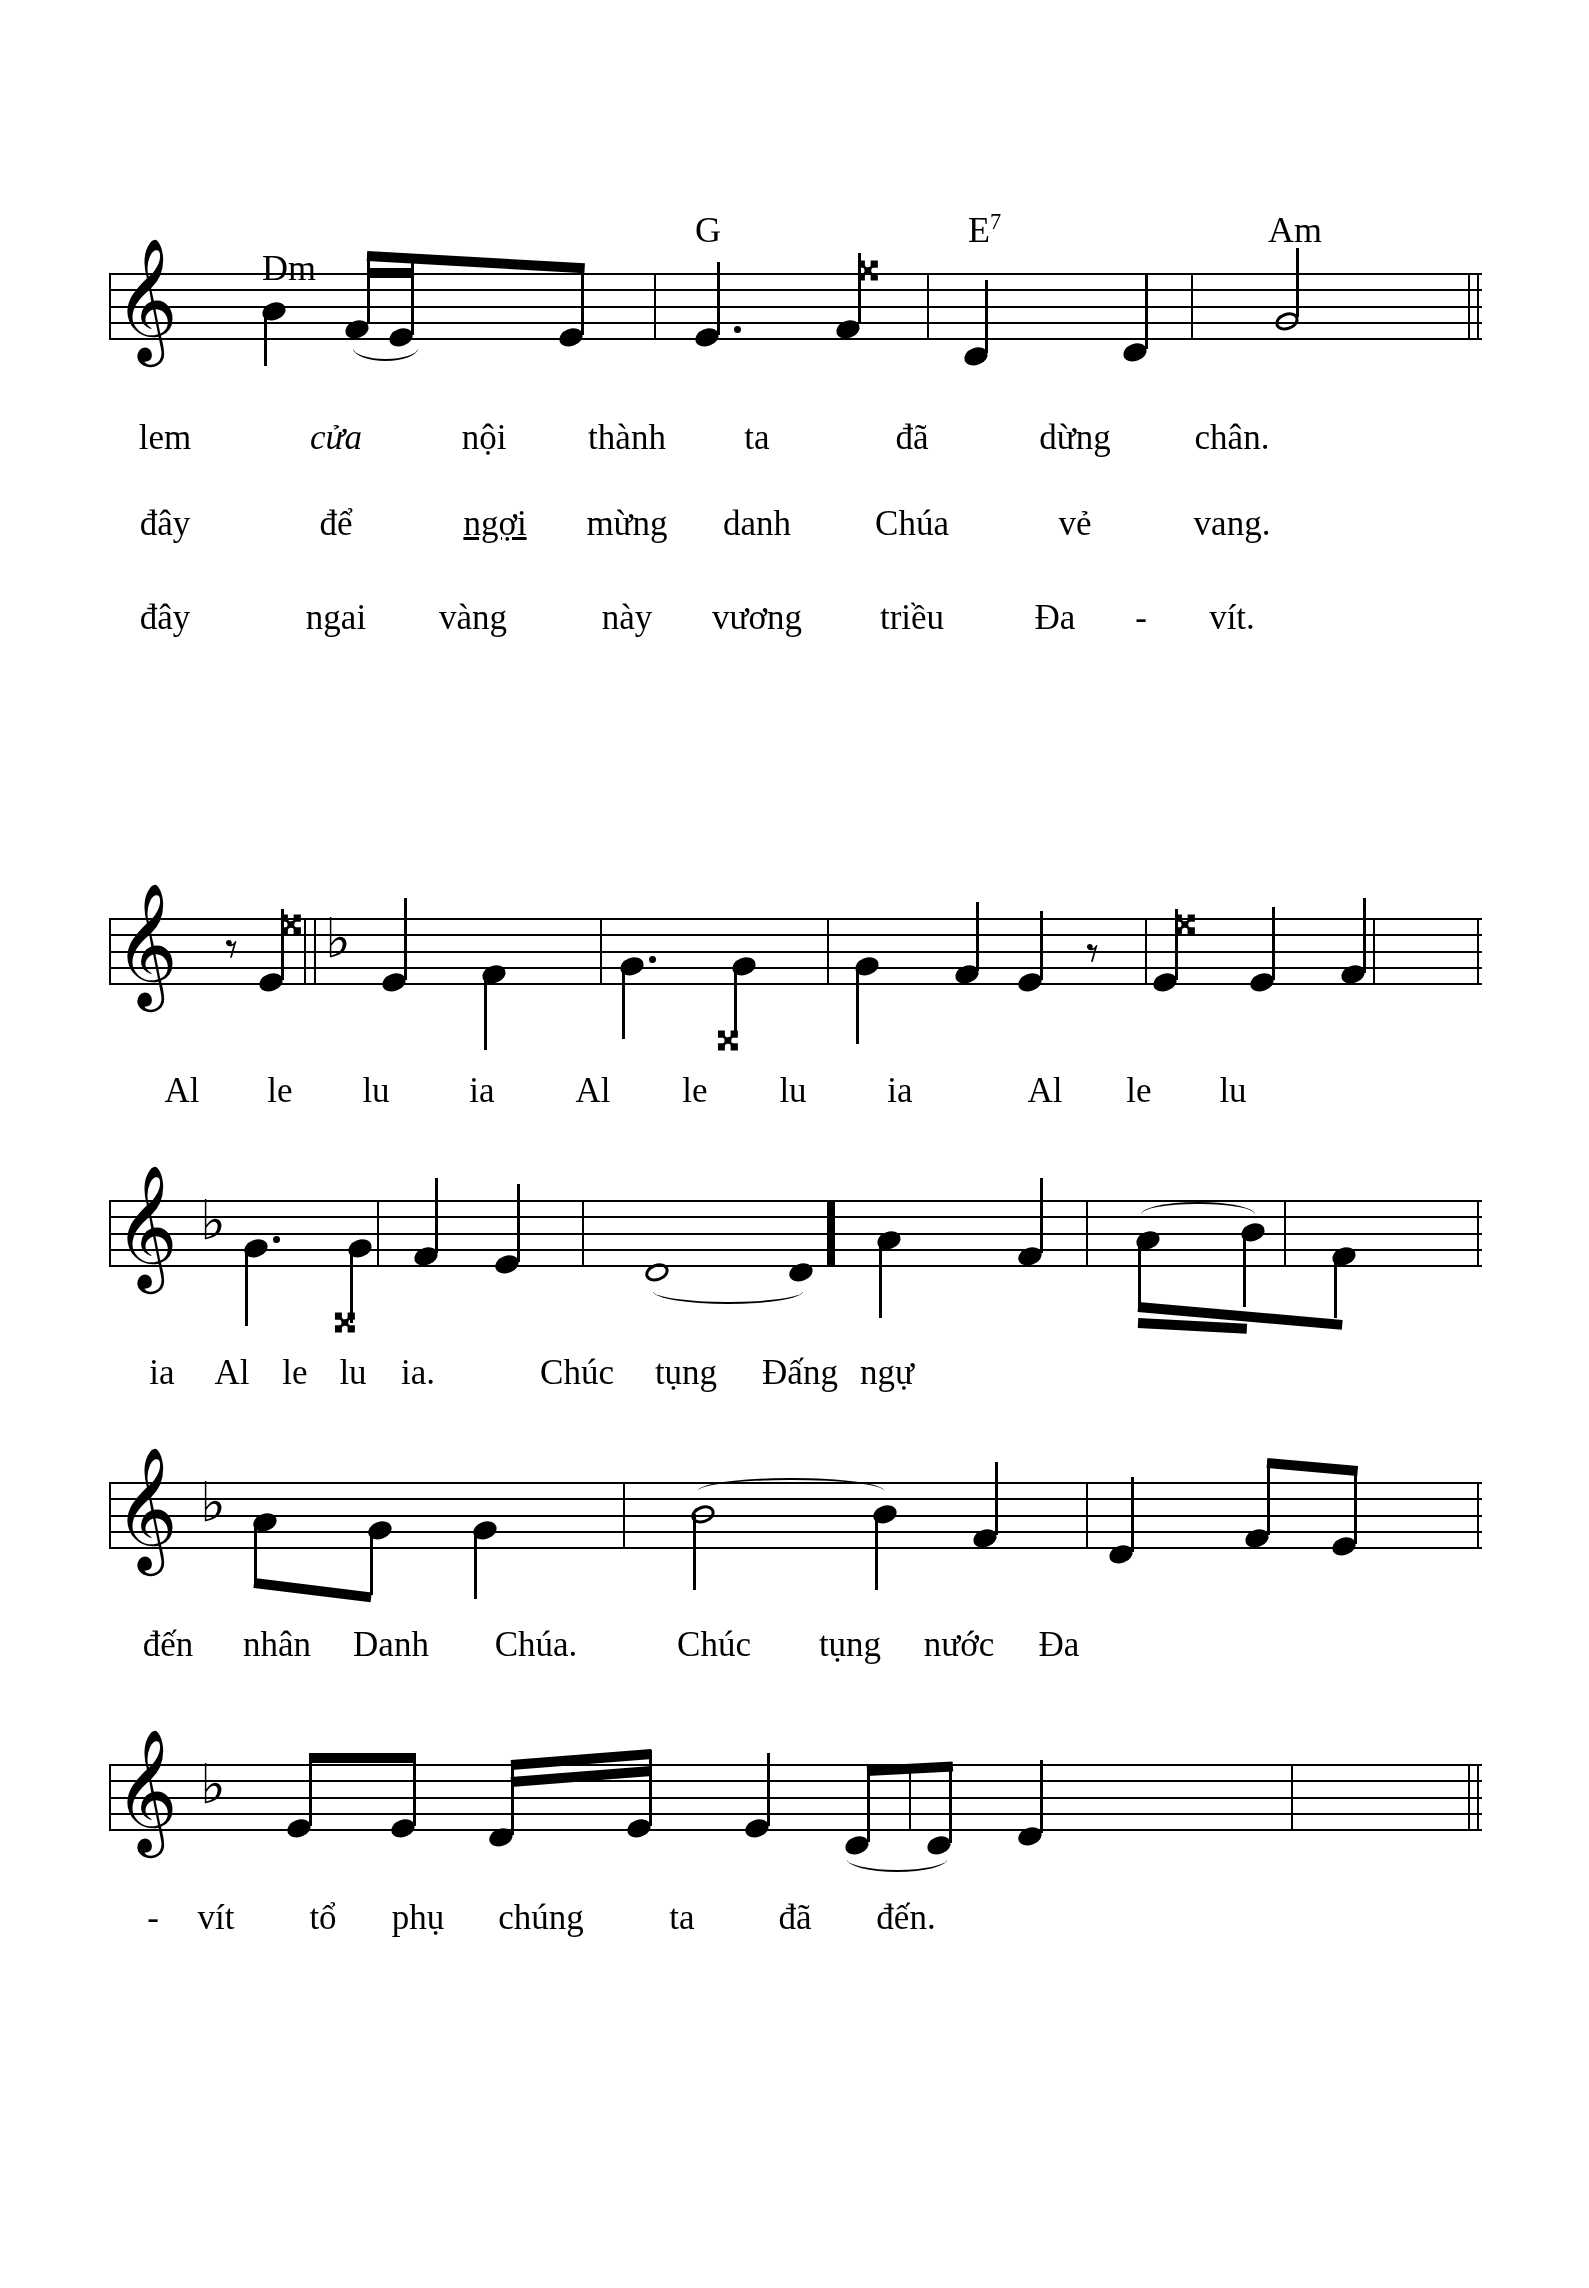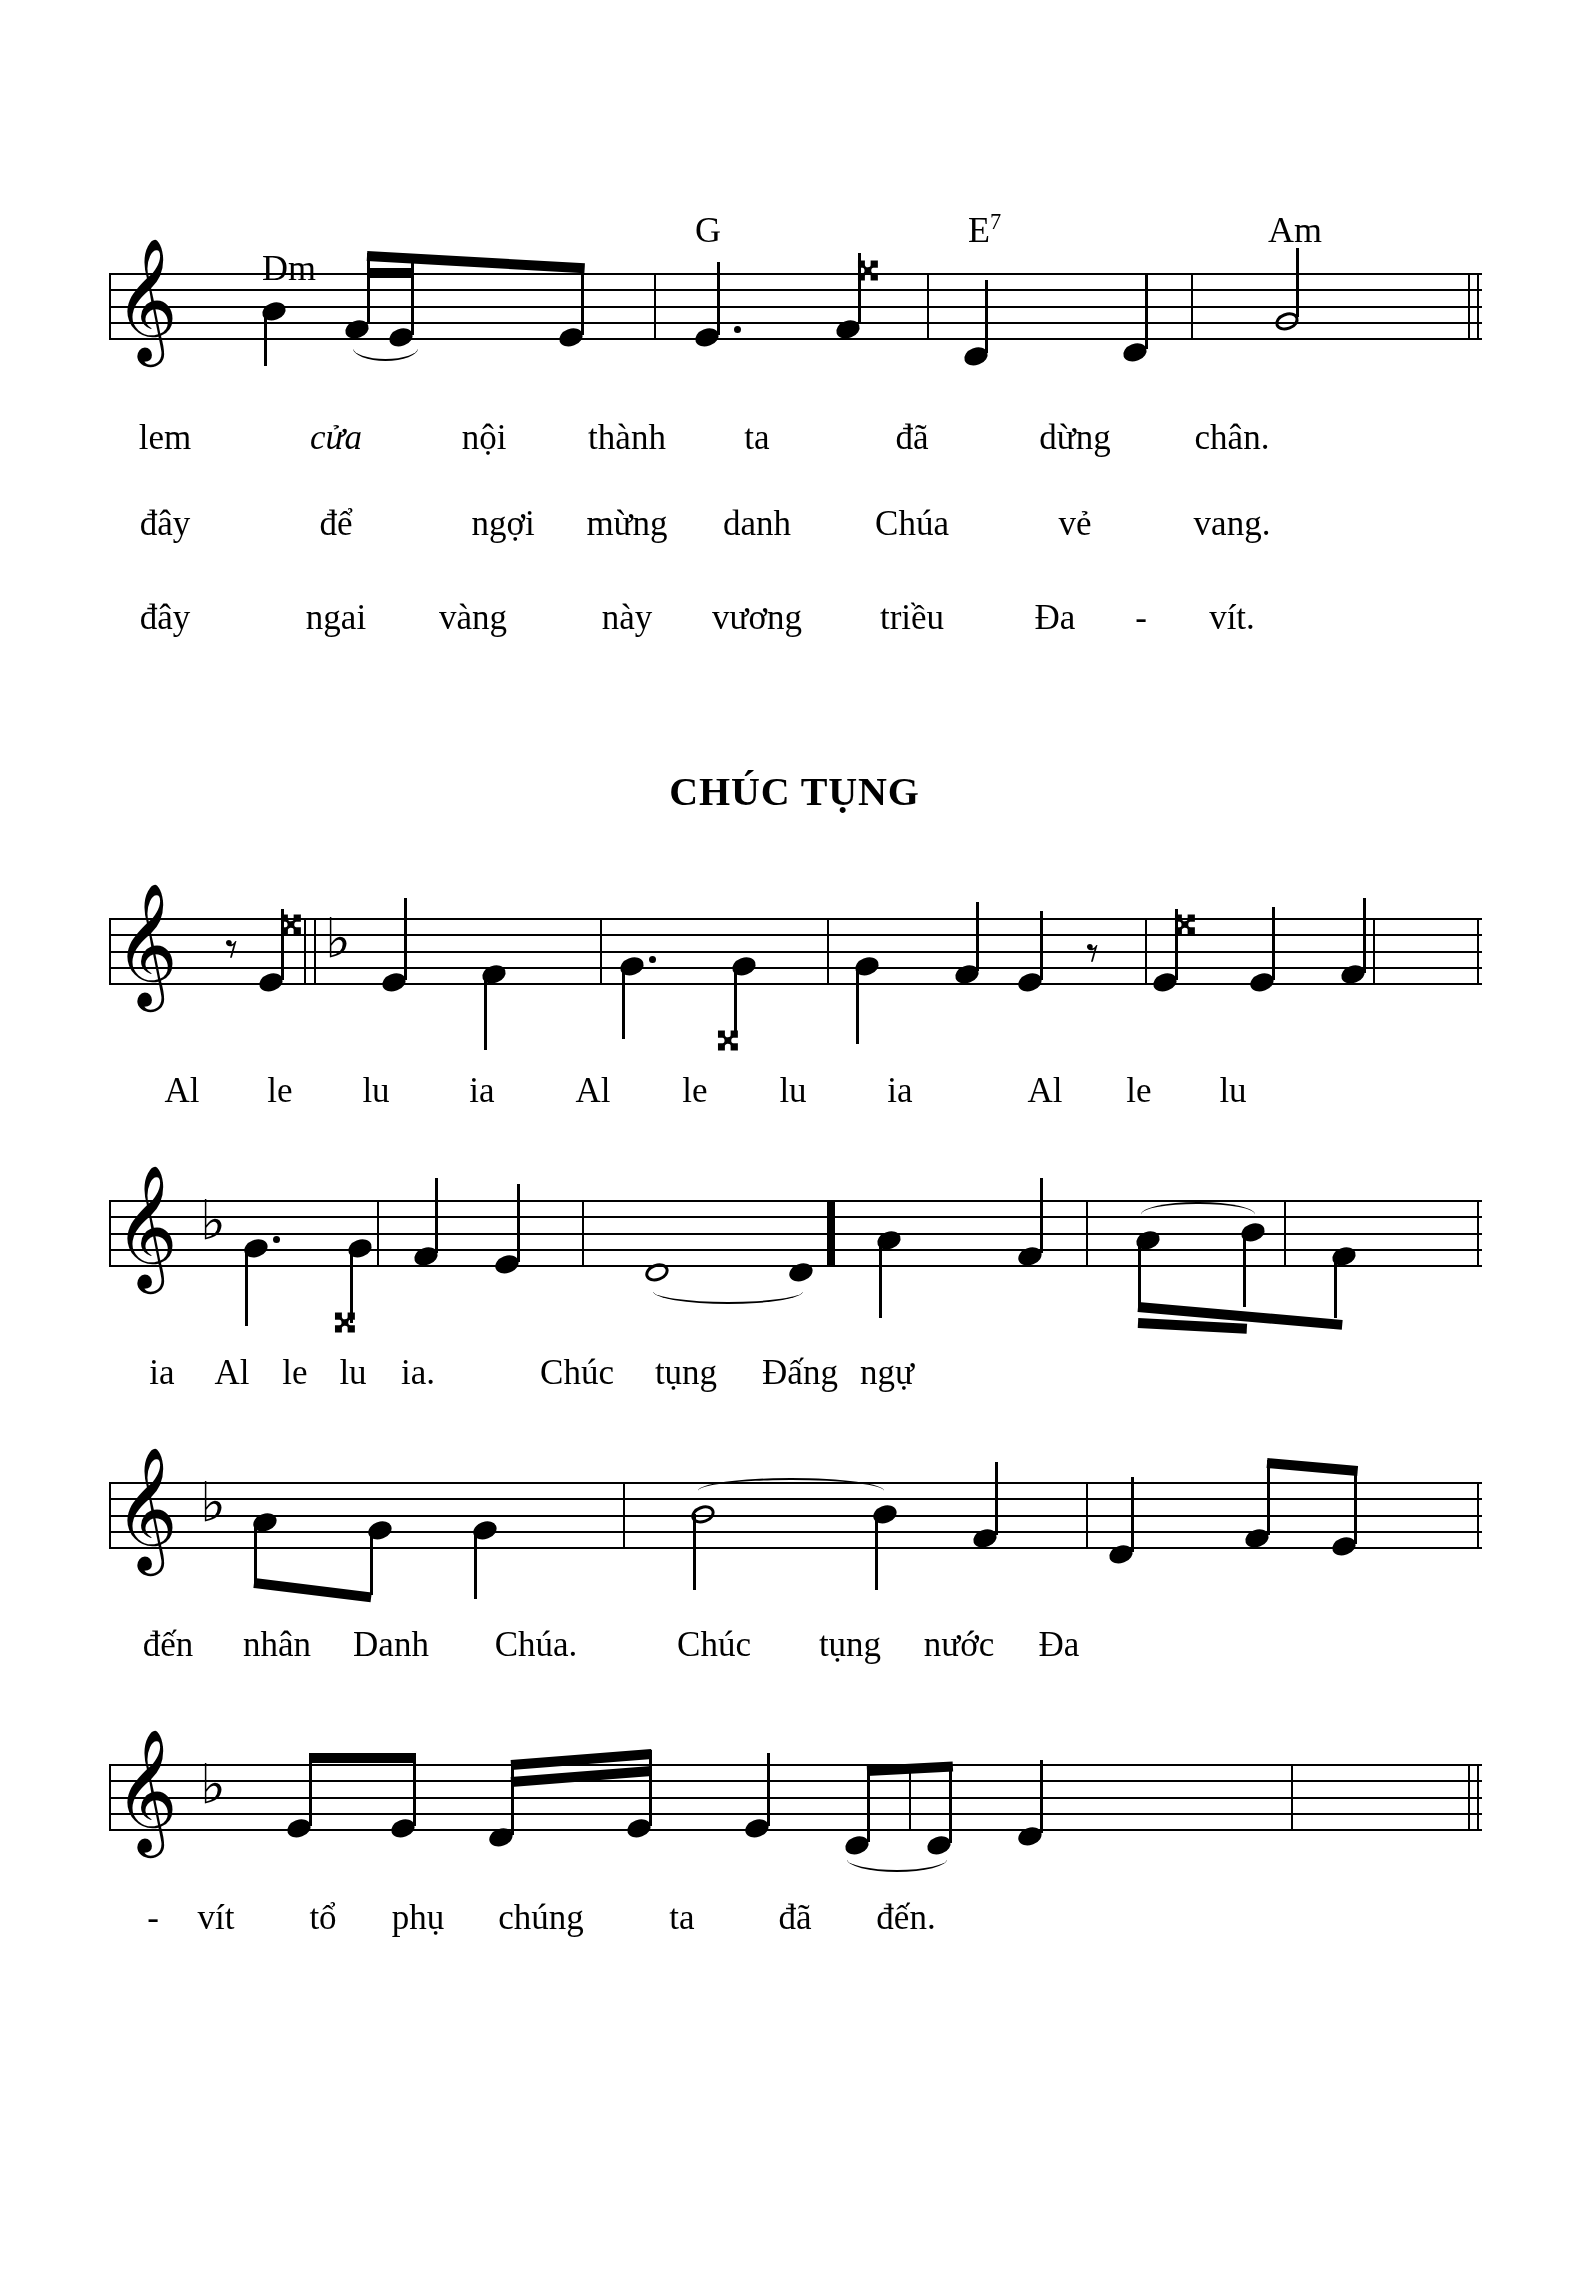--- a/index.html
+++ b/index.html
@@ -287,41 +287,40 @@
     <span class="syl" style="left:518px;">thành</span>
     <span class="syl" style="left:648px;">ta</span>
     <span class="syl" style="left:803px;">đã</span>
     <span class="syl" style="left:966px;">dừng</span>
     <span class="syl" style="left:1123px;">chân.</span>
   </div>
 
   <div class="lyrics" style="top:506px;">
     <span class="syl" style="left:56px;">đây</span>
     <span class="syl" style="left:227px;">để</span>
-    <span class="syl" style="left:394px;">ngợi</span>
+    <span class="syl" style="left:386px;text-decoration:underline;">ngợi</span>
     <span class="syl" style="left:518px;">mừng</span>
     <span class="syl" style="left:648px;">danh</span>
     <span class="syl" style="left:803px;">Chúa</span>
     <span class="syl" style="left:966px;">vẻ</span>
     <span class="syl" style="left:1123px;">vang.</span>
   </div>
 
   <div class="lyrics" style="top:600px;">
     <span class="syl" style="left:56px;">đây</span>
     <span class="syl" style="left:227px;">ngai</span>
     <span class="syl" style="left:364px;">vàng</span>
     <span class="syl" style="left:518px;">này</span>
     <span class="syl" style="left:648px;">vương</span>
     <span class="syl" style="left:803px;">triều</span>
     <span class="syl" style="left:946px;">Đa</span>
     <span class="syl" style="left:1032px;">-</span>
     <span class="syl" style="left:1123px;">vít.</span>
   </div>
 
-  <div class="section-title" style="top:768px;">CHÚC TỤNG</div>
 
   <div class="system" style="top:918px;">
     <div class="staff">
       <div class="staff-line l0"></div>
       <div class="staff-line l1"></div>
       <div class="staff-line l2"></div>
       <div class="staff-line l3"></div>
       <div class="staff-line l4"></div>
 
       <div class="clef">𝄞</div>

